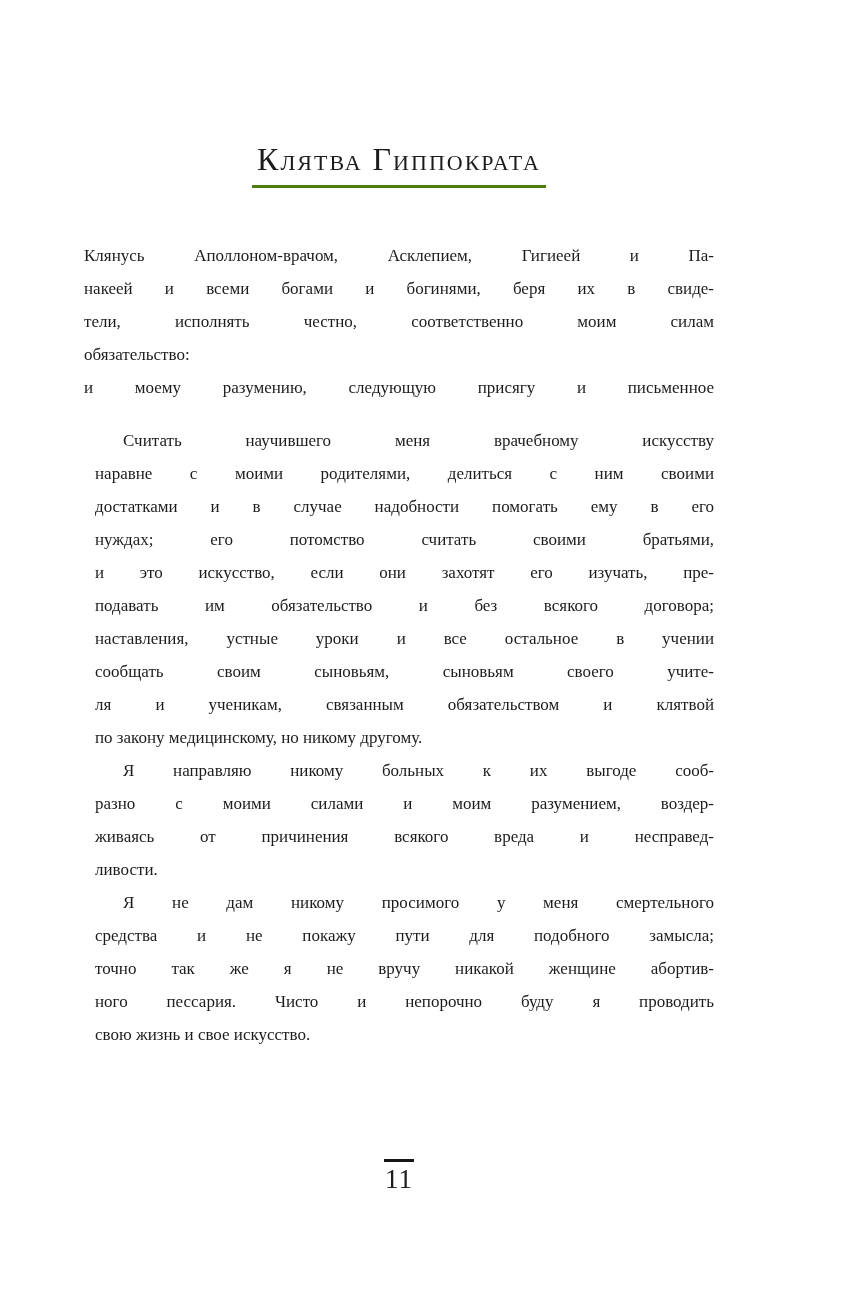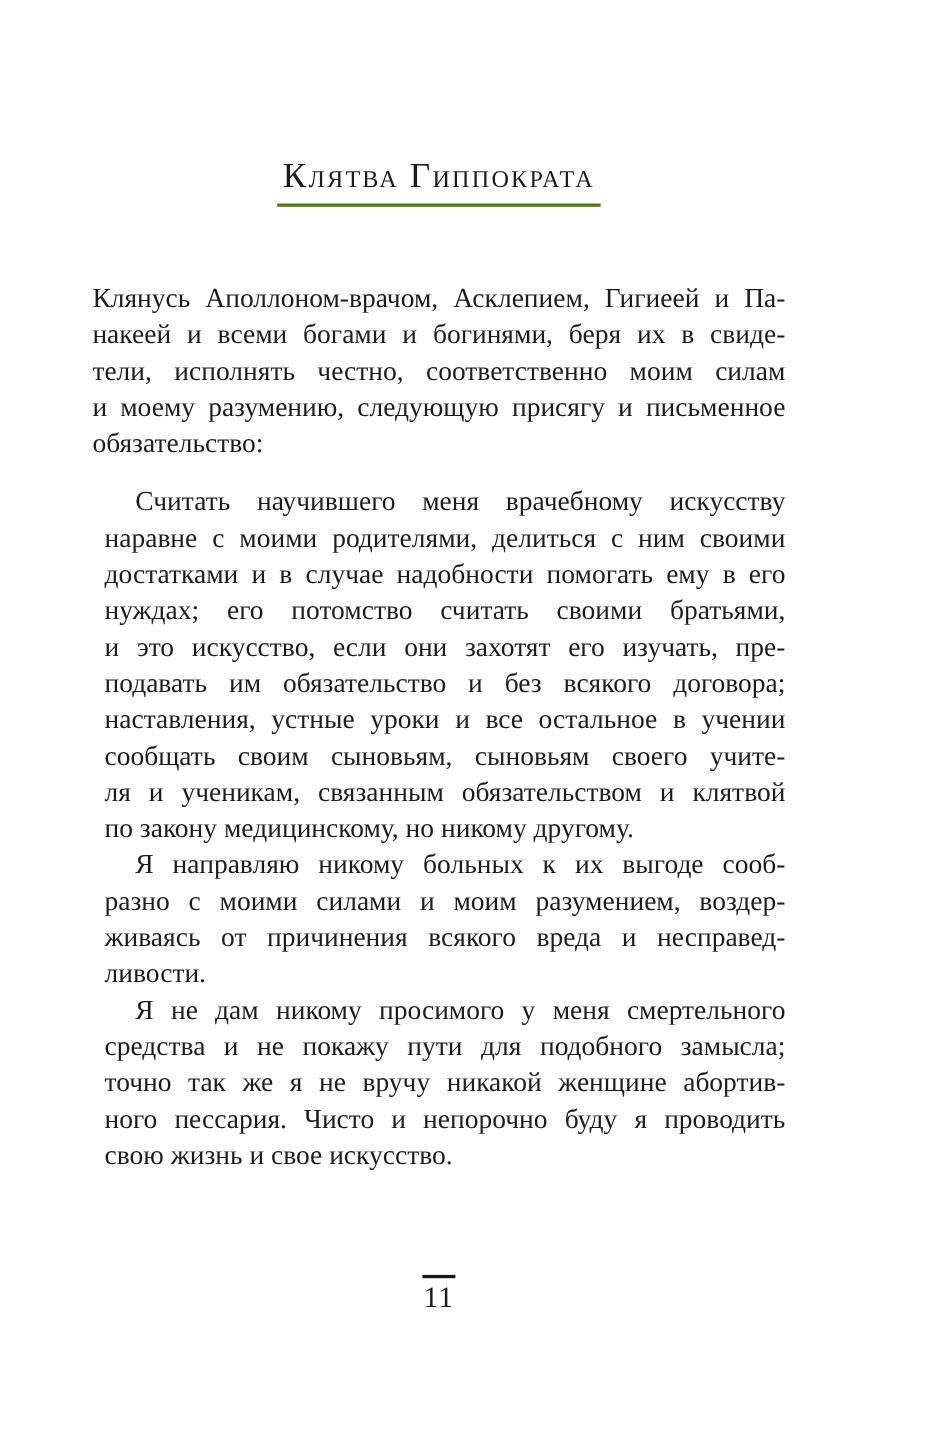--- a/index.html
+++ b/index.html
@@ -31,24 +31,24 @@
     font-variant: small-caps;
     letter-spacing: 2px;
     line-height: 1.15;
     padding: 0 5px 7px 5px;
     border-bottom: 3px solid #4d7c0f;
     white-space: nowrap;
   }
   
   .body-text {
     position: absolute;
-    top: 255px;
+    top: 239px;
     left: 84px;
     width: 630px;
-    font-size: 25px;
+    font-size: 17px;
     line-height: 33px;
   }
   .para { margin: 0; }
   .para.oath { margin-left: 11px; }
   .para.gap { margin-top: 20px; }
   .para .line {
     text-align: justify;
     text-align-last: justify;
     white-space: normal;
   }
@@ -81,22 +81,22 @@
 
   <div class="title-wrap">
     <h1 class="chapter-title" style="margin:0; font-weight:normal;">Клятва Гиппократа</h1>
   </div>
 
   <div class="body-text">
       <div class="para intro">
         <div class="line first">Клянусь Аполлоном-врачом, Асклепием, Гигиеей и Па-</div>
         <div class="line">накеей и всеми богами и богинями, беря их в свиде-</div>
         <div class="line">тели, исполнять честно, соответственно моим силам</div>
+        <div class="line last">обязательство:</div>
         <div class="line">и моему разумению, следующую присягу и письменное</div>
-        <div class="line last">обязательство:</div>
       </div>
       <div class="para oath gap">
         <div class="line first">Считать научившего меня врачебному искусству</div>
         <div class="line">наравне с моими родителями, делиться с ним своими</div>
         <div class="line">достатками и в случае надобности помогать ему в его</div>
         <div class="line">нуждах; его потомство считать своими братьями,</div>
         <div class="line">и это искусство, если они захотят его изучать, пре-</div>
         <div class="line">подавать им обязательство и без всякого договора;</div>
         <div class="line">наставления, устные уроки и все остальное в учении</div>
         <div class="line">сообщать своим сыновьям, сыновьям своего учите-</div>

